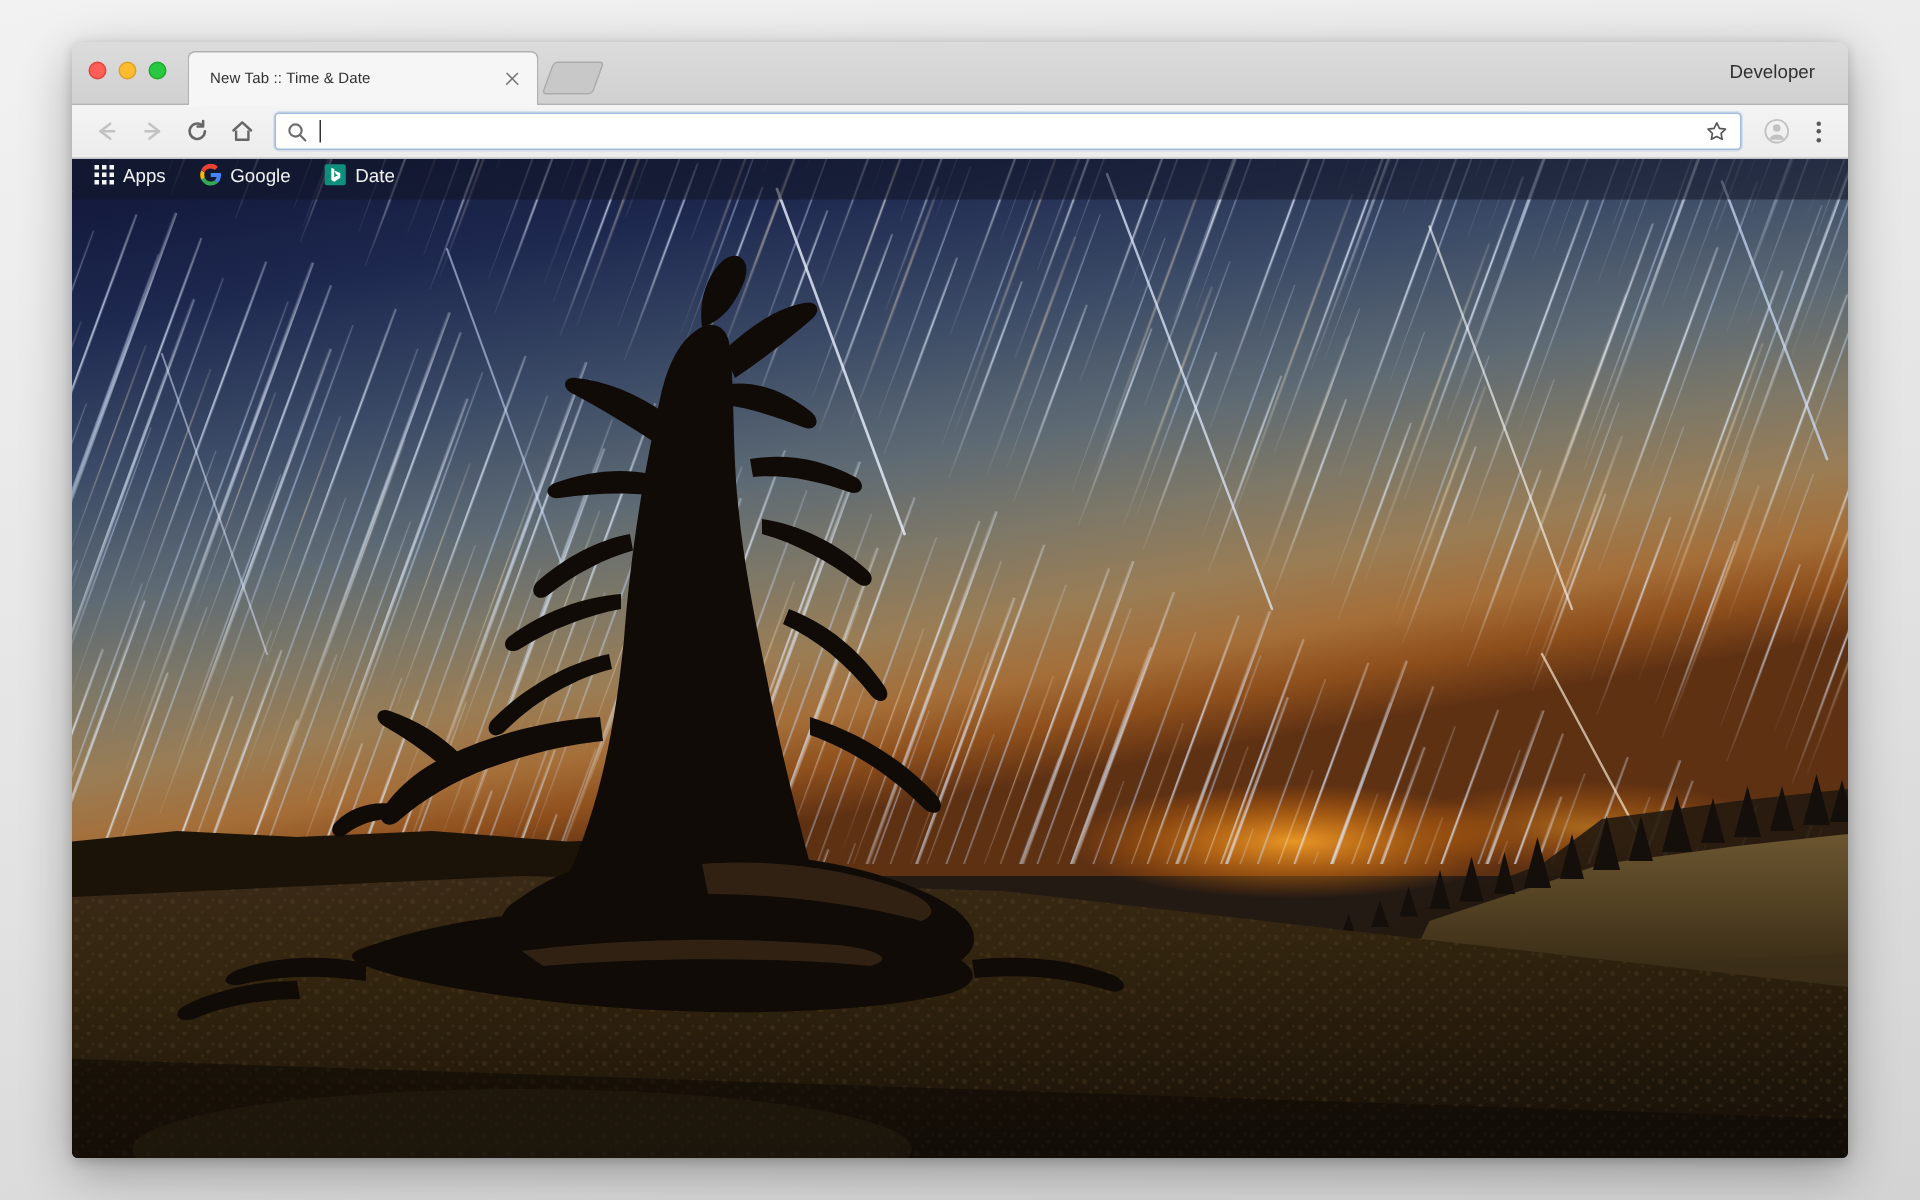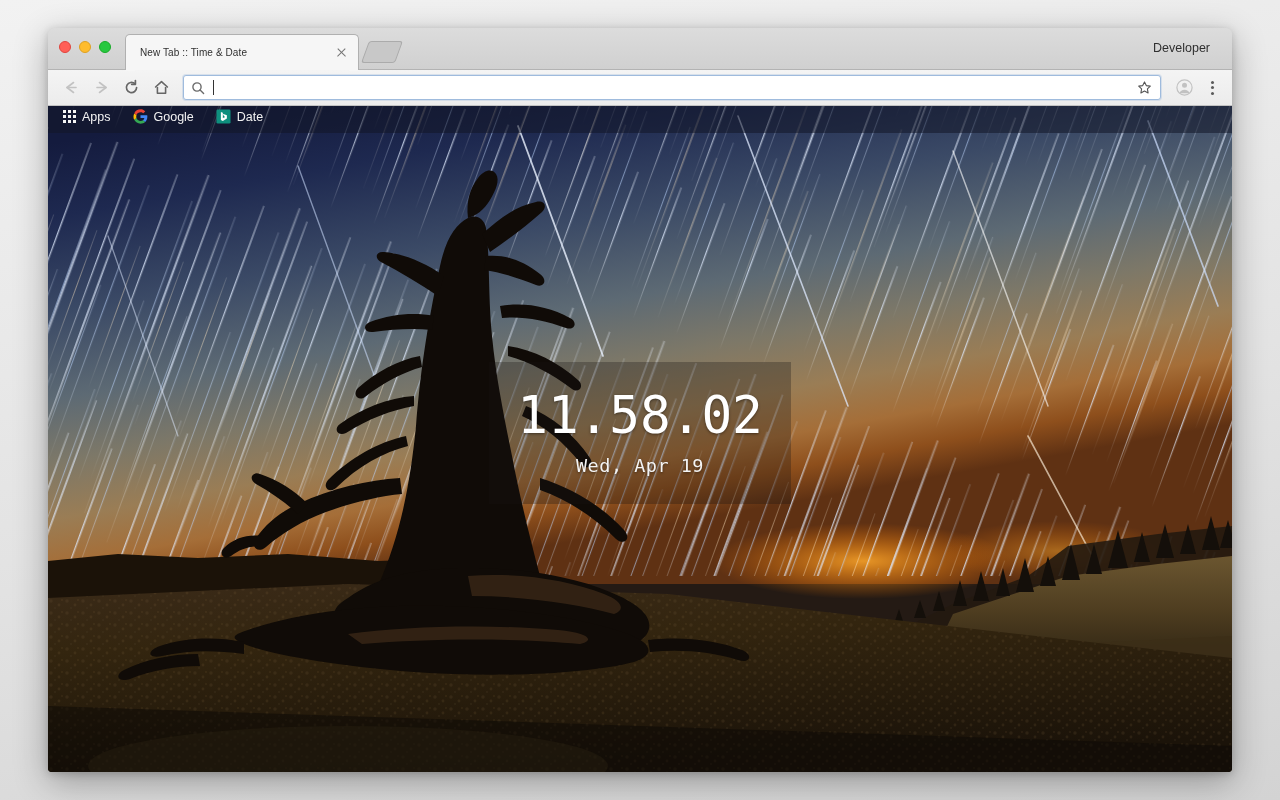--- a/index.html
+++ b/index.html
@@ -577,19 +577,15 @@
 
       <div class="bm">
         <svg class="bing-logo" width="15" height="15" viewBox="0 0 16 16">
           <rect x="0.5" y="0.5" width="15" height="15" rx="1.5" fill="#0e8f7e"></rect>
           <path d="M5.2 3.1 L7.3 3.9 V9.7 L10 8.4 L8.5 7.7 L7.3 5 L11.6 6.7 V10.2 L7.3 12.9 L5.2 11.8 Z" fill="#ffffff"></path>
         </svg>
         <span class="bm-label">Date</span>
       </div>
     </div>
 
-    <div class="clock-panel">
-      <div class="clock-time">11.58.02</div>
-      <div class="clock-date">Wed, Apr 19</div>
-    </div>
 
   </div>
 </div>
 
 </body></html>

